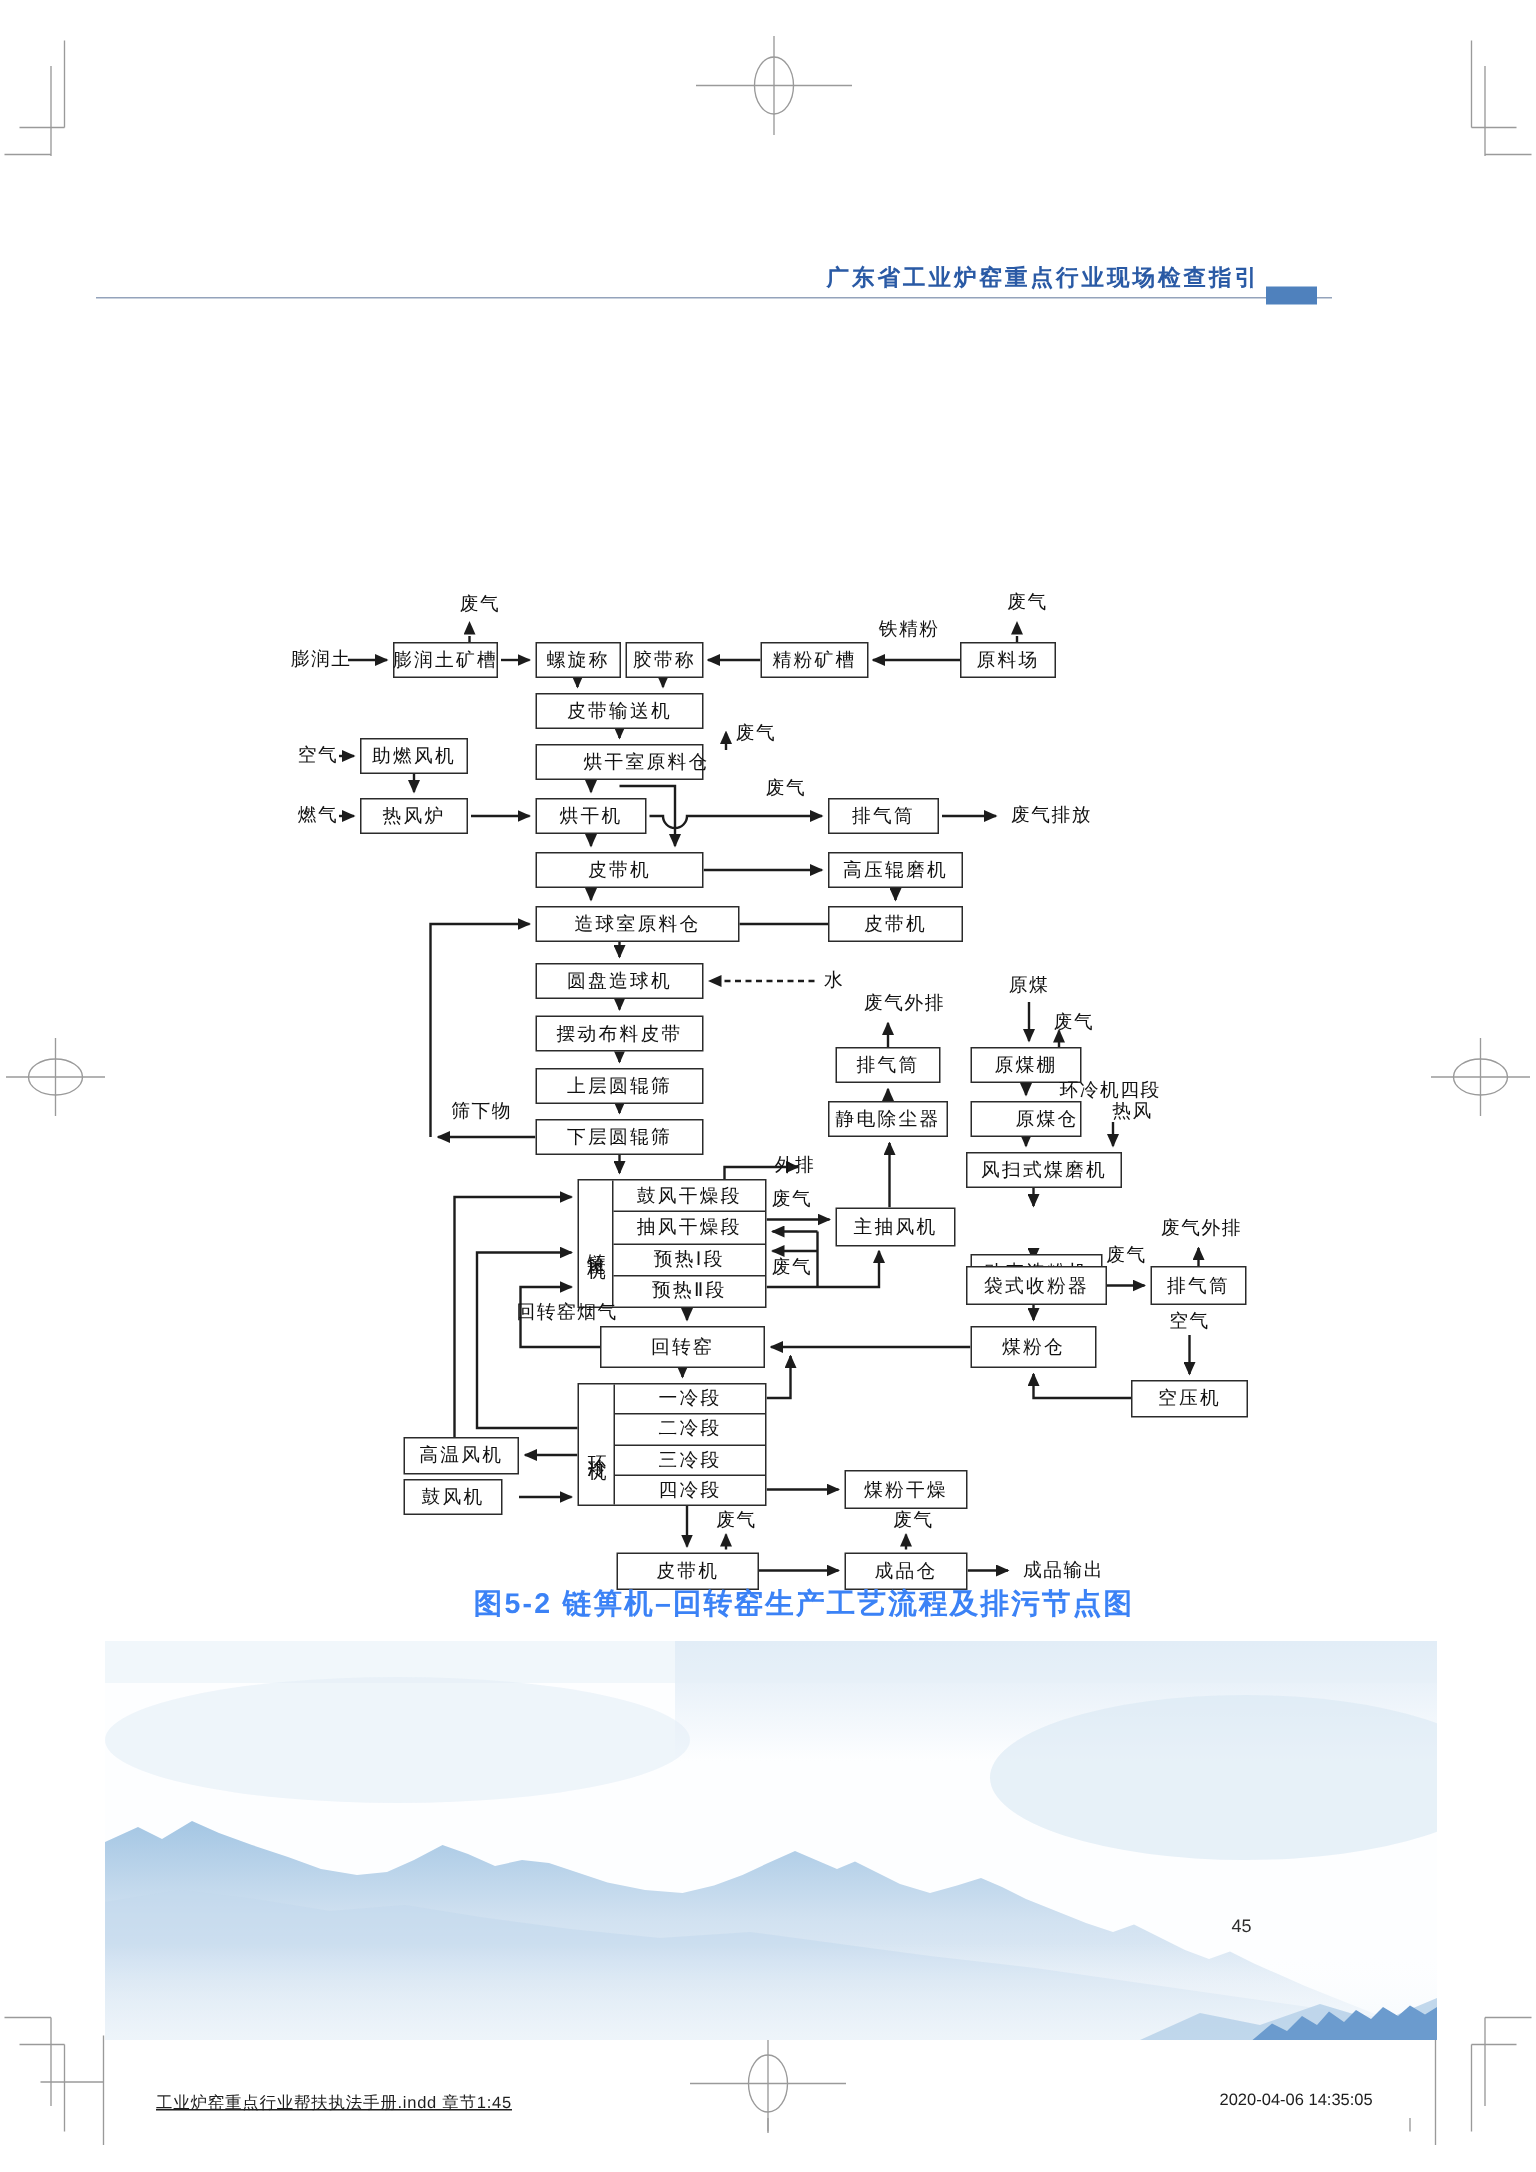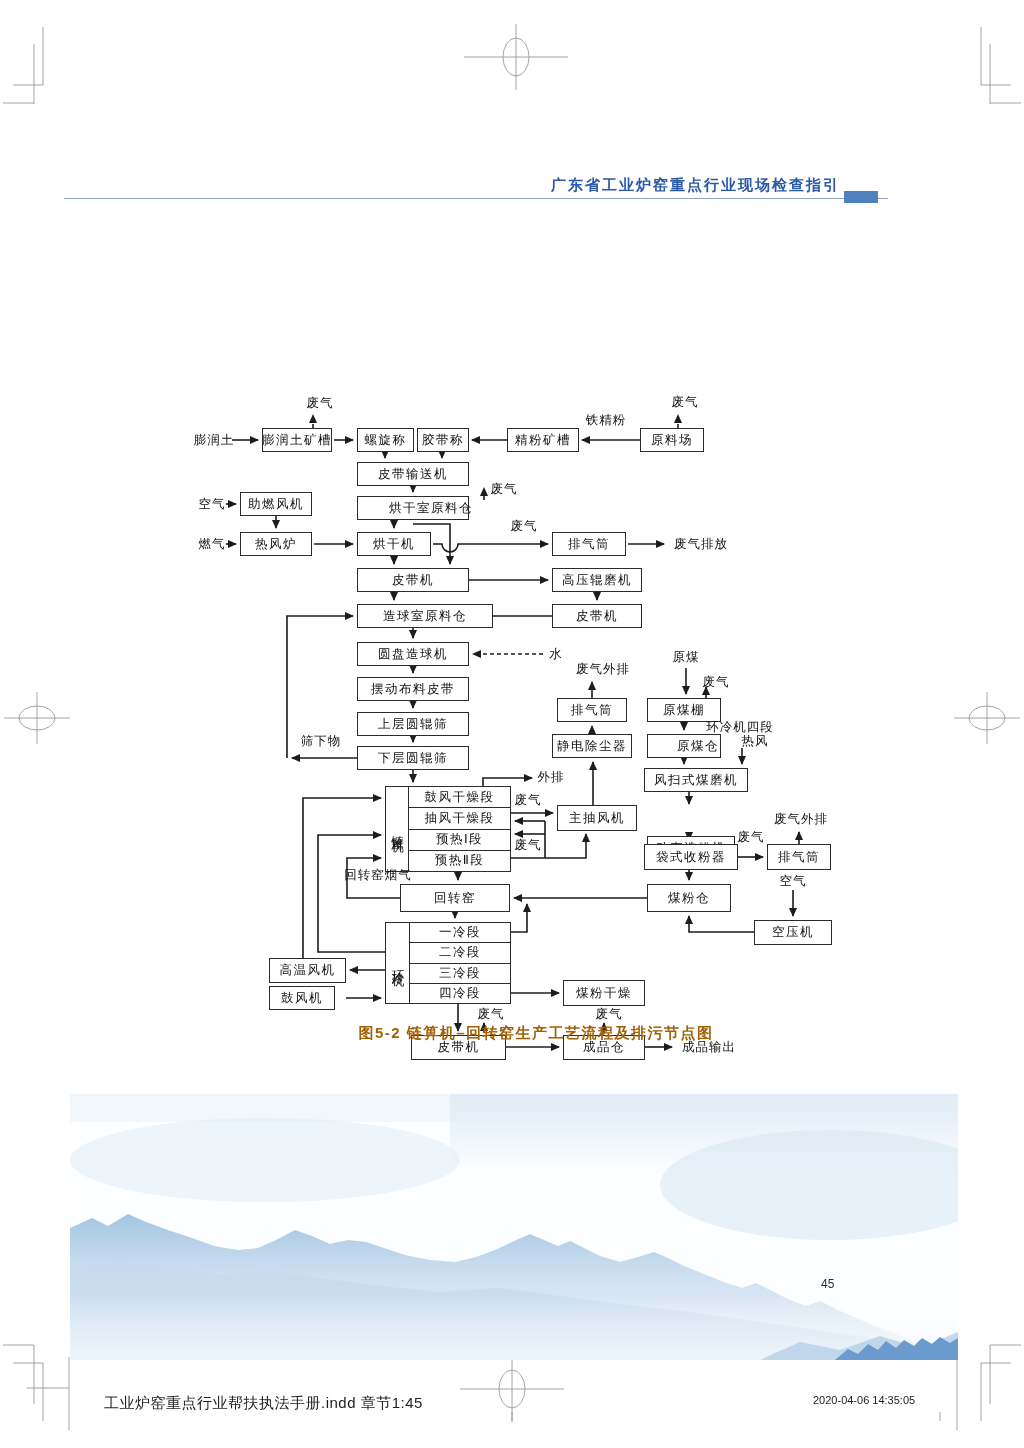--- a/index.html
+++ b/index.html
@@ -19,24 +19,24 @@
   .fc-group{position:absolute;border:1.7px solid #2b2b2b;background:#fff;display:flex;z-index:4;box-sizing:border-box;}
   .fc-group-label{border-right:1.7px solid #2b2b2b;display:flex;align-items:center;justify-content:center;
     writing-mode:vertical-rl;text-orientation:upright;font-size:12.5px;color:#111;letter-spacing:2px;}
   .fc-group-rows{flex:1;display:flex;flex-direction:column;}
   .fc-group-row{flex:1;border-bottom:1.6px solid #2b2b2b;display:flex;align-items:center;justify-content:center;
     font-size:12.5px;color:#111;letter-spacing:1.5px;}
   .fc-group-row:last-child{border-bottom:none;}
   .fc-float{position:absolute;transform:translate(-50%,-50%);font-size:12.5px;color:#111;
     white-space:nowrap;letter-spacing:1px;z-index:4;}
   
-  .caption{position:absolute;top:1024px;left:536px;transform:translateX(-50%);font-size:15px;
-    font-weight:bold;color:#a16207;letter-spacing:1.5px;white-space:nowrap;z-index:6;}
+  .caption{position:absolute;top:1056px;left:536px;transform:translateX(-50%);font-size:19px;
+    font-weight:bold;color:#3b82f6;letter-spacing:1.5px;white-space:nowrap;z-index:6;}
   .page-num{position:absolute;top:1277px;left:821px;font-size:12px;color:#2e2e2e;z-index:6;}
-  .footer-left{position:absolute;top:1394px;left:104px;font-size:15px;color:#1e1e1e;letter-spacing:.5px;z-index:6;}
+  .footer-left{position:absolute;top:1394px;left:104px;font-size:11px;color:#1e1e1e;letter-spacing:.5px;z-index:6;text-decoration:underline;}
   .footer-right{position:absolute;top:1394px;left:813px;font-size:11px;color:#1e1e1e;z-index:6;}
 </style>
 </head>
 <body>
 
 <div id="page">
 
   <svg class="layer" style="z-index:1" width="1024" height="1448" viewBox="0 0 1024 1448">
     <g stroke="#9a9a9a" stroke-width="0.9" fill="none">
 
@@ -245,21 +245,21 @@
       <span class="fc-float" style="left: 504px; top: 489px;">废气</span>
       <span class="fc-float" style="left: 524px; top: 526px;">废气</span>
       <span class="fc-float" style="left: 701px; top: 544px;">废气排放</span>
       <span class="fc-float" style="left: 556px; top: 654px;">水</span>
       <span class="fc-float" style="left: 321px; top: 741px;">筛下物</span>
       <span class="fc-float" style="left: 603px; top: 669px;">废气外排</span>
       <span class="fc-float" style="left: 686px; top: 657px;">原煤</span>
       <span class="fc-float" style="left: 716px; top: 682px;">废气</span>
       <span class="fc-float" style="left: 740px; top: 727px;">环冷机四段</span>
       <span class="fc-float" style="left: 755px; top: 741px;">热风</span>
-      <span class="fc-float" style="left: 551px; top: 777px;">外排</span>
+      <span class="fc-float" style="left: 530px; top: 777px;">外排</span>
       <span class="fc-float" style="left: 528px; top: 800px;">废气</span>
       <span class="fc-float" style="left: 528px; top: 845px;">废气</span>
       <span class="fc-float" style="left: 378px; top: 875px;">回转窑烟气</span>
       <span class="fc-float" style="left: 801px; top: 819px;">废气外排</span>
       <span class="fc-float" style="left: 751px; top: 837px;">废气</span>
       <span class="fc-float" style="left: 793px; top: 881px;">空气</span>
       <span class="fc-float" style="left: 491px; top: 1014px;">废气</span>
       <span class="fc-float" style="left: 609px; top: 1014px;">废气</span>
       <span class="fc-float" style="left: 709px; top: 1047px;">成品输出</span>
     </div>

